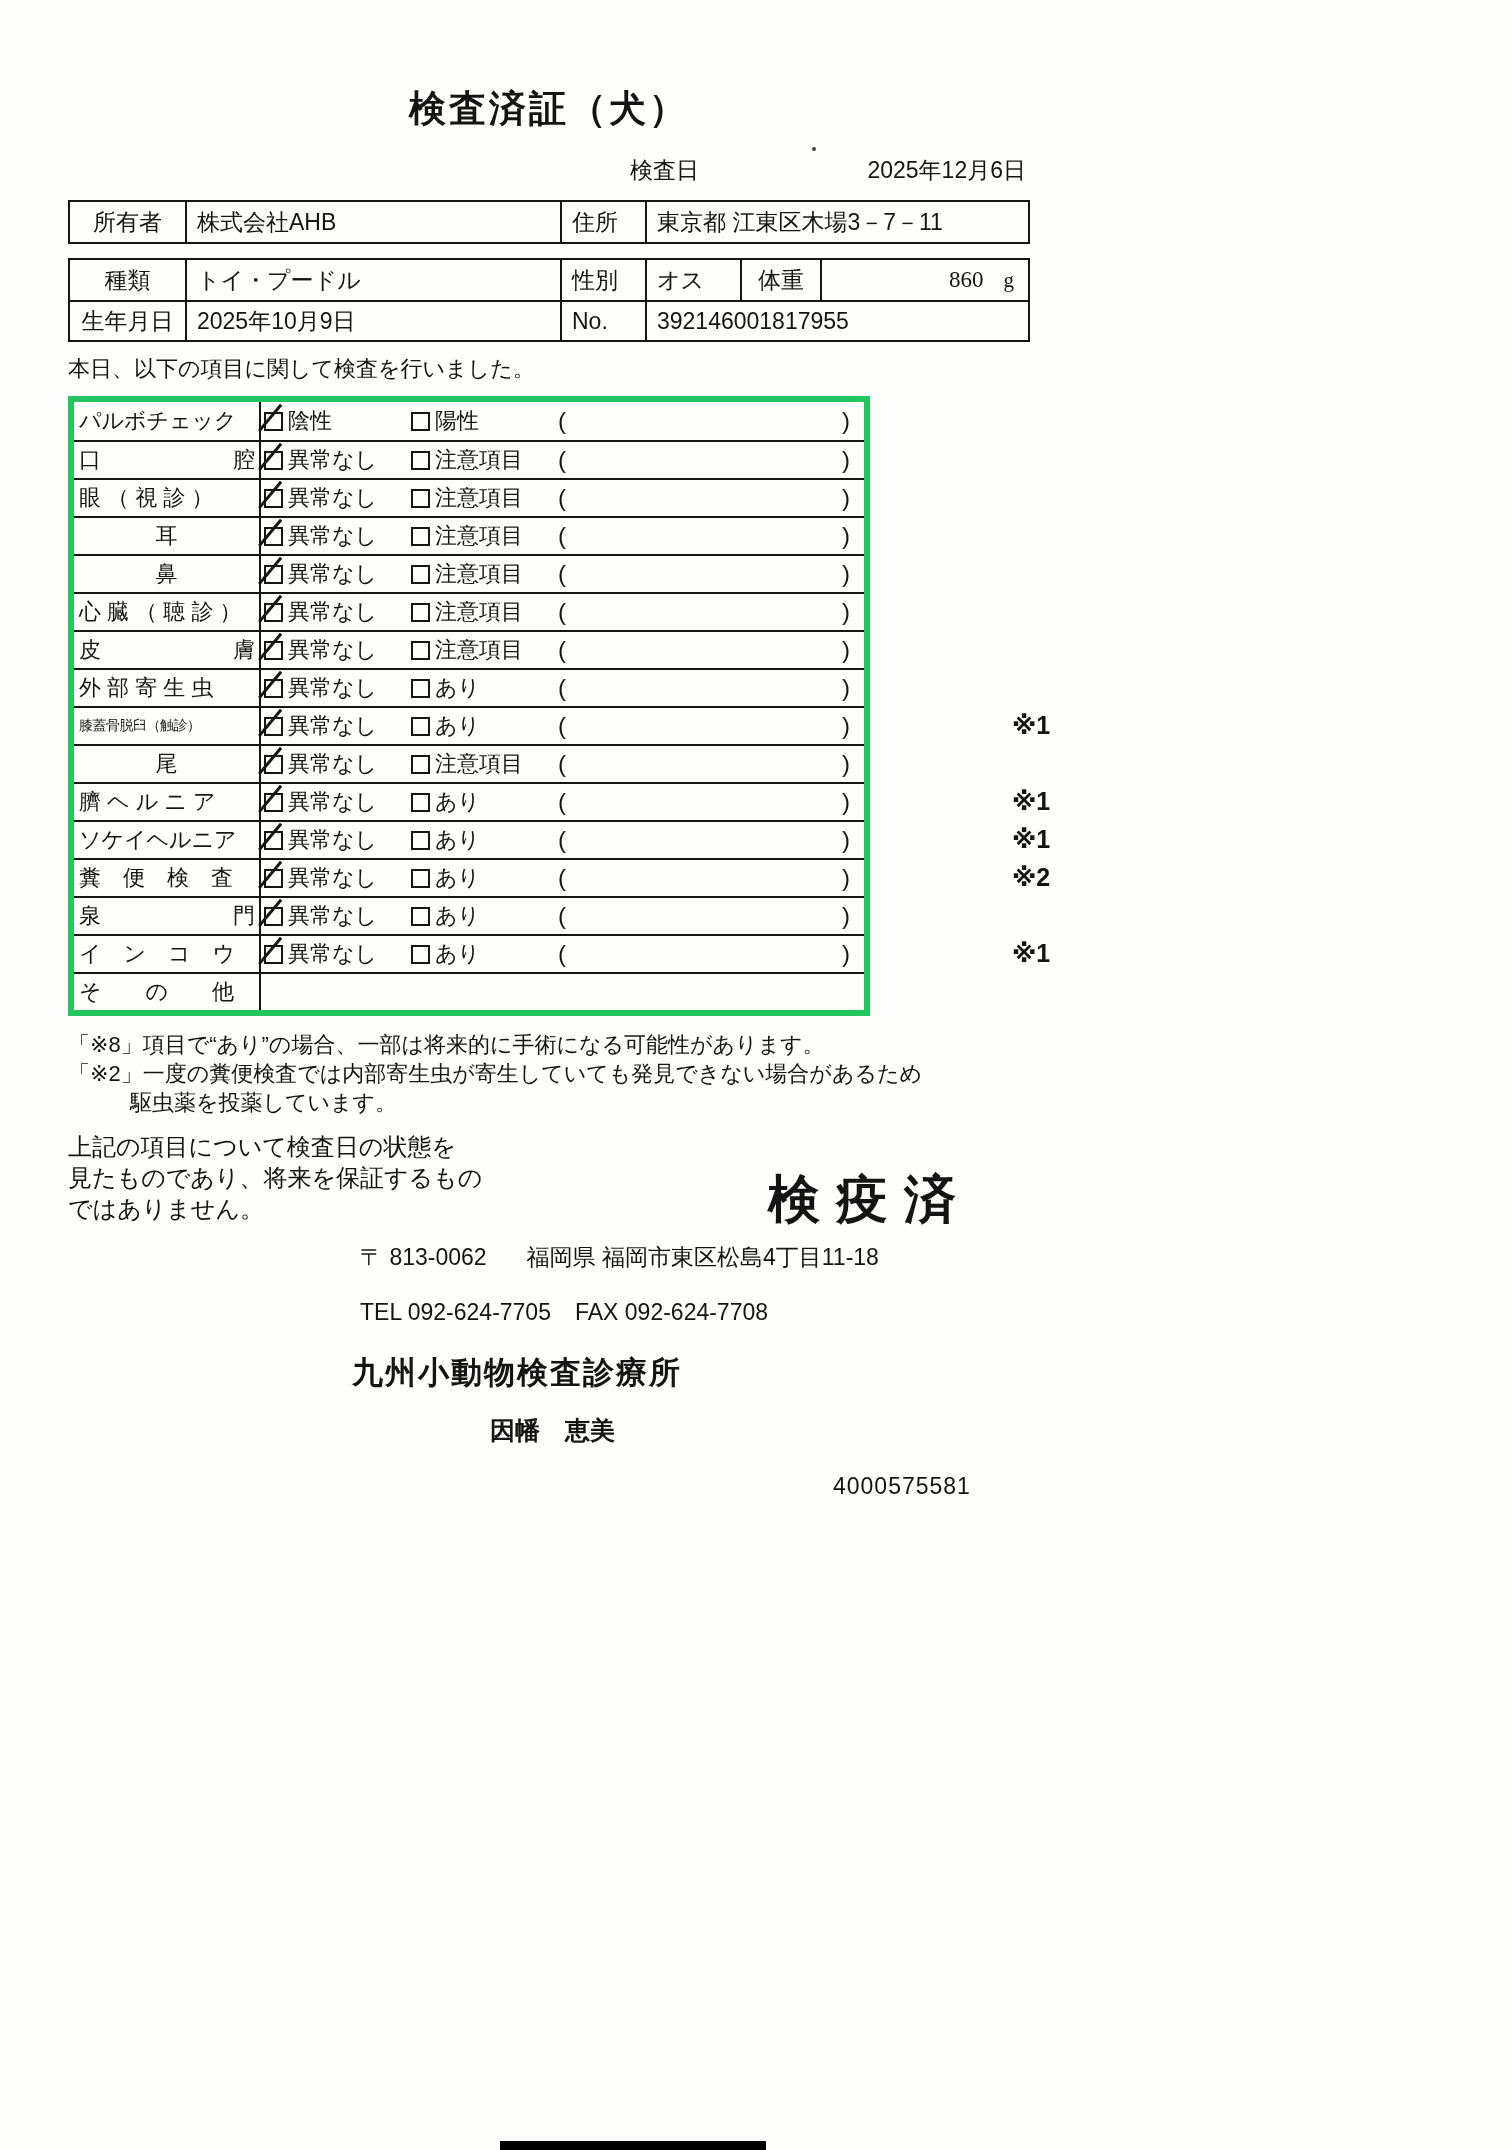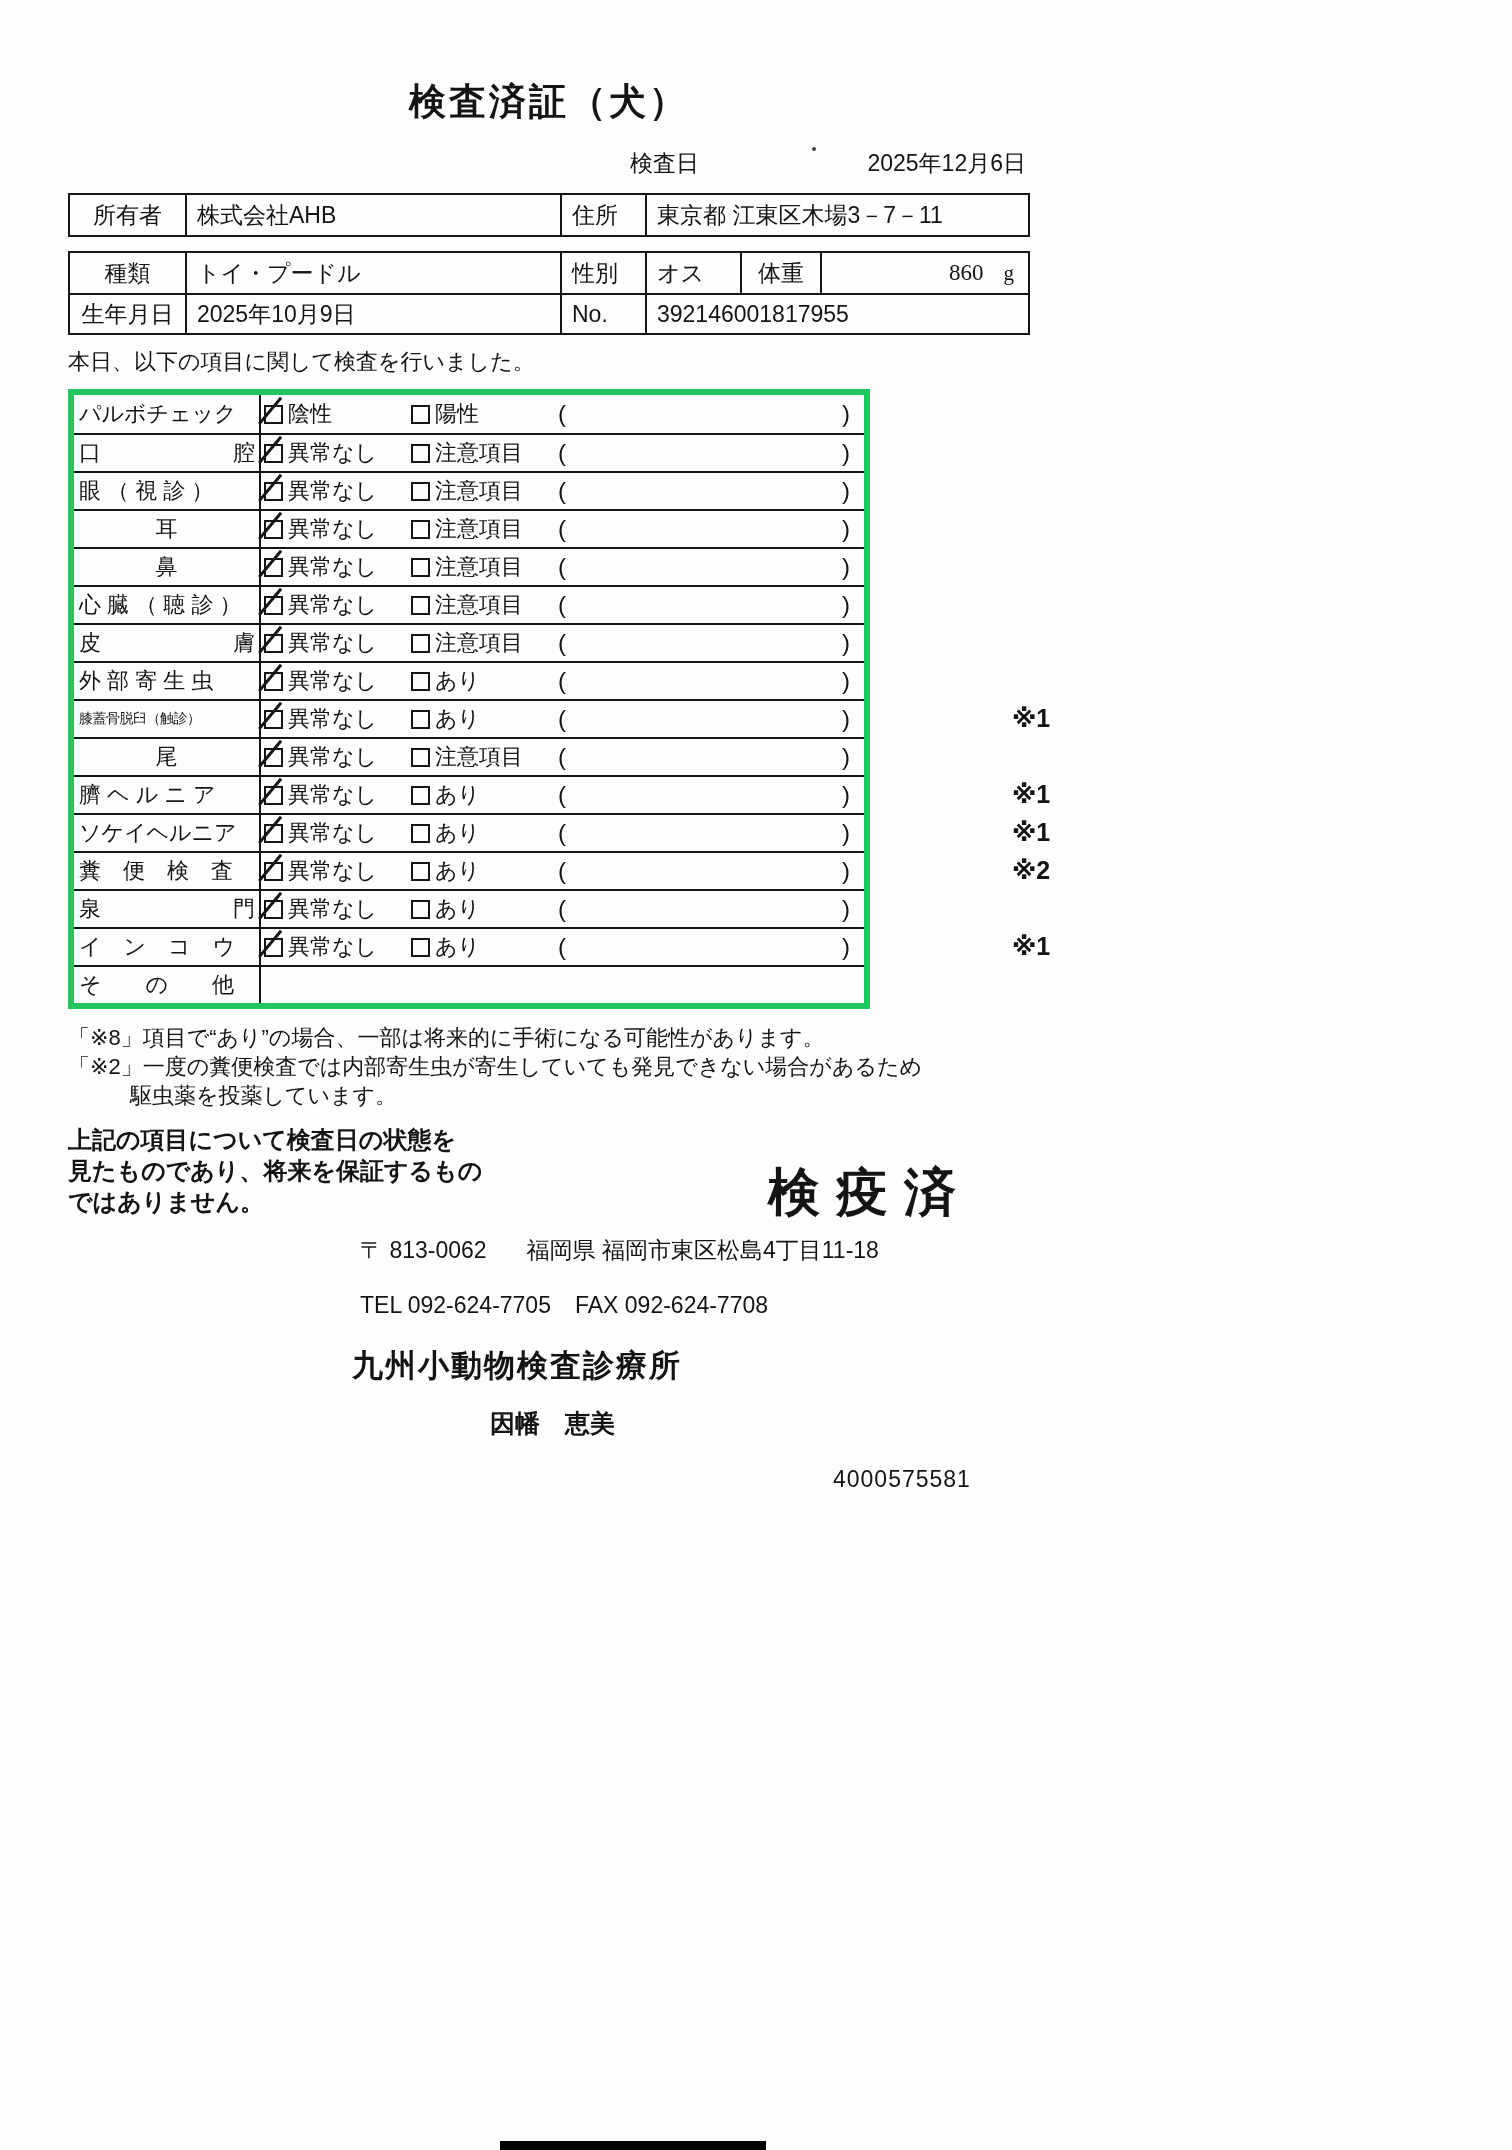--- a/index.html
+++ b/index.html
@@ -1,19 +1,19 @@
 <!DOCTYPE html>
 <html><head>
 <meta charset="utf-8">
 <style>
   * { box-sizing: border-box; margin: 0; padding: 0; }
   html,body { width:1512px; height:2150px; }
   body { background:#e9e9e6; font-family:"Liberation Sans","DejaVu Sans",sans-serif; }
   .page { position:relative; width:1512px; height:2150px; background:#fdfdfb; color:#141414; overflow:hidden; }
-  .content { position:absolute; left:68px; top:5px; width:962px; }
+  .content { position:absolute; left:68px; top:12px; width:962px; }
 
   .title { text-align:center; font-size:37px; font-weight:700; letter-spacing:3px; padding-top:72px; }
 
   .date-row { display:flex; align-items:flex-end; margin-top:22px; font-size:23px; height:30px; }
   .date-label { margin-left:562px; }
   .date-value { margin-left:auto; margin-right:4px; }
 
   .tbl { border:2px solid #151515; margin-top:14px; }
   .r { display:flex; height:40px; }
   .r + .r { border-top:2px solid #151515; }
@@ -39,21 +39,21 @@
   .cb { width:19px; height:19px; border:2px solid #151515; position:relative; flex:0 0 auto; margin-right:5px; background:#fdfdfb; }
   .cb[data-checked="true"]::after { content:""; position:absolute; left:-6px; bottom:-3px; width:34px; height:2.5px; background:#151515; transform:rotate(-50deg); transform-origin:left bottom; }
   .paren { font-size:24px; }
   .flexspace { flex:1; }
   .rnote { position:absolute; left:938px; top:3px; font-size:25px; font-weight:700; white-space:nowrap; }
 
   .footnotes { margin-top:14px; font-size:22px; line-height:29px; }
   .footnotes .indent { padding-left:62px; }
 
   .bottom { position:relative; margin-top:14px; }
-  .disclaimer { font-size:24px; font-weight:700; line-height:31px; width:520px; }
+  .disclaimer { font-size:24px; font-weight:400; line-height:31px; width:520px; }
   .stamp { position:absolute; left:700px; top:34px; font-size:52px; font-weight:700; letter-spacing:16px; white-space:nowrap; }
 
   .addr-line { margin-top:18px; margin-left:292px; font-size:23px; white-space:nowrap; }
   .addr-line .gap { display:inline-block; width:40px; }
   .tel-line { margin-top:26px; margin-left:292px; font-size:23px; white-space:nowrap; }
   .tel-line .gap { display:inline-block; width:24px; }
   .clinic-name { margin-top:26px; margin-left:284px; font-size:31px; font-weight:600; letter-spacing:2px; }
   .clinic-person { margin-top:20px; margin-left:422px; font-size:25px; font-weight:600; }
   .serial { margin-top:26px; margin-left:765px; font-size:23px; letter-spacing:1px; }
 

